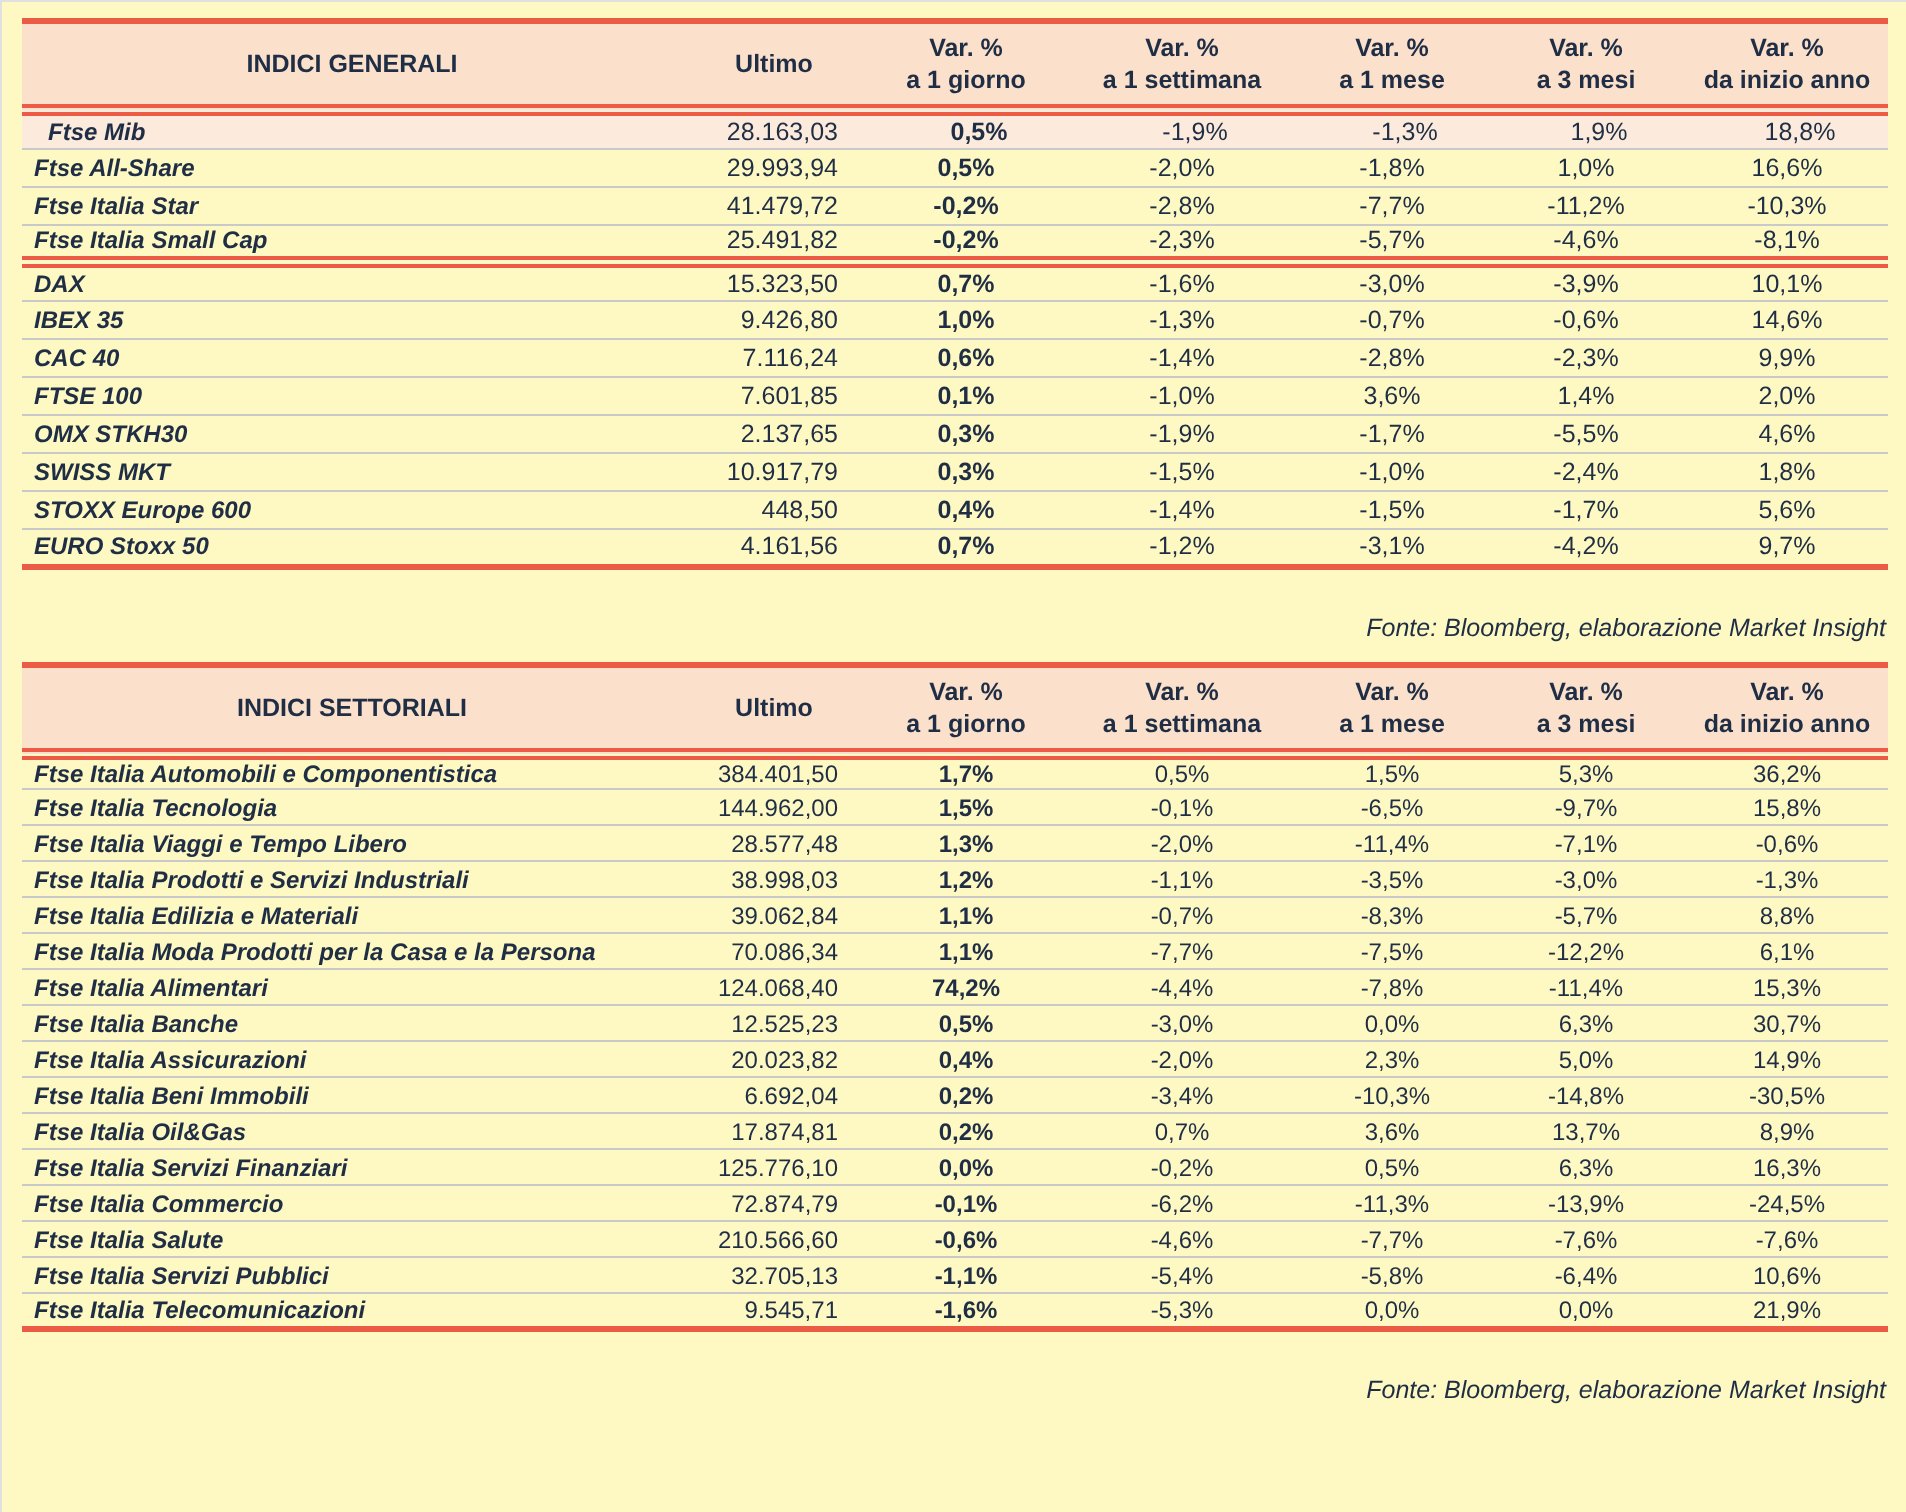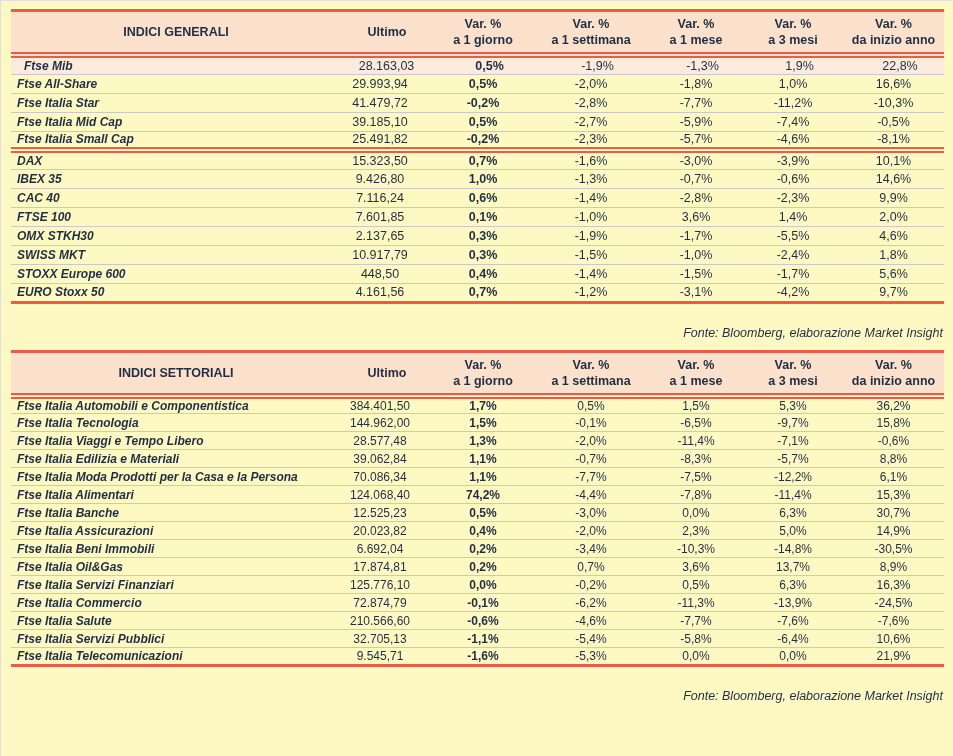--- a/index.html
+++ b/index.html
@@ -26,21 +26,21 @@
     padding:4px 0;vertical-align:middle;text-align:center;
   }
   .var-h span{display:block;line-height:16px;}
   tbody td{
     font-size:12.5px;border-bottom:1px solid var(--sep);
     padding:0;vertical-align:middle;white-space:nowrap;
   }
   .t1 tbody td{height:19px;}
   .t2 tbody td{height:18px;font-size:12px;}
   td.name{font-weight:bold;font-style:italic;text-align:left;padding-left:6px;font-size:12px;}
-  td.ult{text-align:center;padding-right:14px;}
+  td.ult{text-align:right;padding-right:14px;}
   td.var{text-align:center;}
   td.g1{font-weight:bold;}
   tr.hl td{background:var(--hl);padding-left:13px;}
   tr.group-start td{border-top:6px double var(--red);}
   tr.last td{border-bottom:3px solid var(--red);}
   .fonte{
     text-align:right;font-style:italic;font-size:12.5px;
     margin:22px 1px 10px 0;color:var(--ink);
   }
 </style>
@@ -87,48 +87,39 @@
         </tr>
       </thead>
       <tbody>
           <tr class="hl">
             <td class="name">Ftse Mib</td>
             <td class="ult">28.163,03</td>
             <td class="var g1">0,5%</td>
             <td class="var">-1,9%</td>
             <td class="var">-1,3%</td>
             <td class="var">1,9%</td>
-            <td class="var">22,8%</td>
+            <td class="var">18,8%</td>
           </tr>
           <tr>
             <td class="name">Ftse All-Share</td>
             <td class="ult">29.993,94</td>
             <td class="var g1">0,5%</td>
             <td class="var">-2,0%</td>
             <td class="var">-1,8%</td>
             <td class="var">1,0%</td>
             <td class="var">16,6%</td>
           </tr>
           <tr>
             <td class="name">Ftse Italia Star</td>
             <td class="ult">41.479,72</td>
             <td class="var g1">-0,2%</td>
             <td class="var">-2,8%</td>
             <td class="var">-7,7%</td>
             <td class="var">-11,2%</td>
             <td class="var">-10,3%</td>
-          </tr>
-          <tr>
-            <td class="name">Ftse Italia Mid Cap</td>
-            <td class="ult">39.185,10</td>
-            <td class="var g1">0,5%</td>
-            <td class="var">-2,7%</td>
-            <td class="var">-5,9%</td>
-            <td class="var">-7,4%</td>
-            <td class="var">-0,5%</td>
           </tr>
           <tr>
             <td class="name">Ftse Italia Small Cap</td>
             <td class="ult">25.491,82</td>
             <td class="var g1">-0,2%</td>
             <td class="var">-2,3%</td>
             <td class="var">-5,7%</td>
             <td class="var">-4,6%</td>
             <td class="var">-8,1%</td>
           </tr>
@@ -266,20 +257,29 @@
           <tr>
             <td class="name">Ftse Italia Viaggi e Tempo Libero</td>
             <td class="ult">28.577,48</td>
             <td class="var g1">1,3%</td>
             <td class="var">-2,0%</td>
             <td class="var">-11,4%</td>
             <td class="var">-7,1%</td>
             <td class="var">-0,6%</td>
           </tr>
           <tr>
+            <td class="name">Ftse Italia Prodotti e Servizi Industriali</td>
+            <td class="ult">38.998,03</td>
+            <td class="var g1">1,2%</td>
+            <td class="var">-1,1%</td>
+            <td class="var">-3,5%</td>
+            <td class="var">-3,0%</td>
+            <td class="var">-1,3%</td>
+          </tr>
+          <tr>
             <td class="name">Ftse Italia Edilizia e Materiali</td>
             <td class="ult">39.062,84</td>
             <td class="var g1">1,1%</td>
             <td class="var">-0,7%</td>
             <td class="var">-8,3%</td>
             <td class="var">-5,7%</td>
             <td class="var">8,8%</td>
           </tr>
           <tr>
             <td class="name">Ftse Italia Moda Prodotti per la Casa e la Persona</td>

